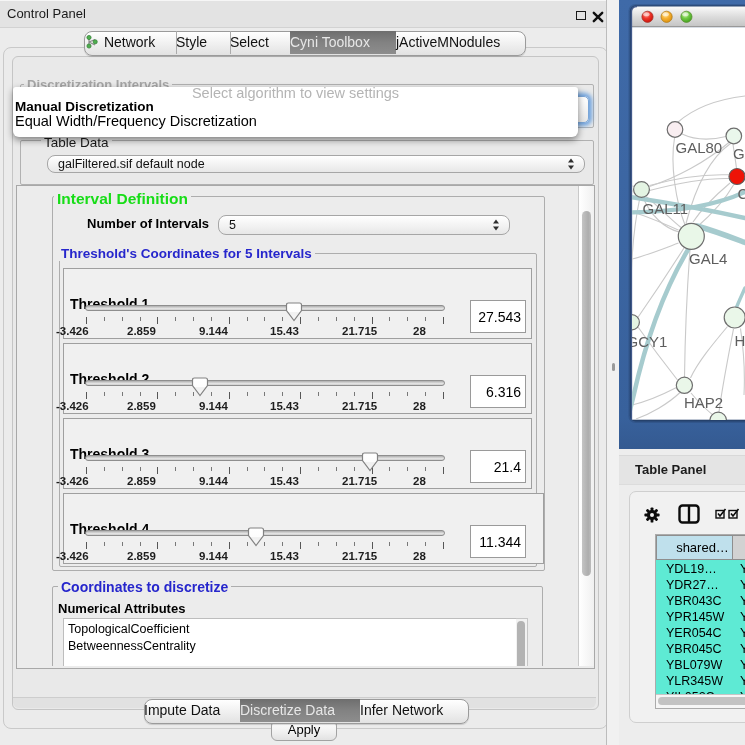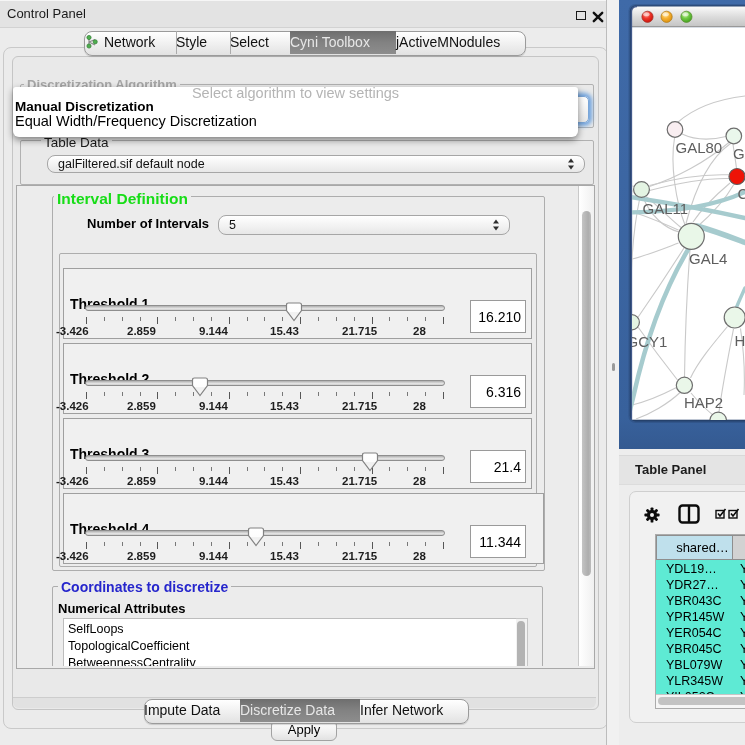--- a/index.html
+++ b/index.html
@@ -42,21 +42,21 @@
   <div class="abs" style="left:576px;top:10.5px;width:7.5px;height:7.5px;border:1.5px solid #1a1a1a;"></div>
   <svg class="abs" style="left:591px;top:9.5px;" width="14" height="14" viewBox="0 0 15 15">
     <path d="M3 3 L12 12 M12 3 L3 12" stroke="#111" stroke-width="2.6" stroke-linecap="round"></path>
   </svg>
 
   <div class="abs" style="left:3px;top:47px;width:603px;height:680px;background:#ebebeb;border:1px solid #c9c9c9;border-radius:8px;"></div>
   <div class="abs" style="left:12px;top:56px;width:585px;height:652px;background:#e9e9e9;border:1px solid #c5c5c5;border-radius:6px;"></div>
   <div class="abs" style="left:13px;top:697px;width:583px;height:10px;background:#e1e1e1;border-top:1px solid #cdcdcd;border-radius:0 0 6px 6px;"></div>
 
   <div class="gbox" style="left:20px;top:84px;width:572px;height:42px;"></div>
-  <div class="gtitle" style="left:24px;top:77px;color:#a5a5a5;">Discretization Algorithm</div>
+  <div class="gtitle" style="left:24px;top:77px;color:#a5a5a5;">Discretization Intervals</div>
   <div class="combo" style="left:28px;top:96px;width:559px;height:25px;border-radius:5px;box-shadow:0 0 4px 2.5px rgba(90,150,220,0.85);border-color:#7aa6d8;"></div>
 
   <div class="gbox" style="left:20px;top:140px;width:572px;height:43px;"></div>
   <div class="gtitle" style="left:41px;top:135px;color:#1a1a1a;font-weight:normal;font-size:13.5px;">Table Data</div>
   <div class="combo" style="left:47px;top:155px;width:536px;height:16px;border-radius:8px;">
     <span class="ct">galFiltered.sif default node</span>
     <span class="spin">
         <svg width="8" height="12" viewBox="0 0 8 12">
           <path d="M4 0.5 L7 4.4 L1 4.4 Z" fill="#2e2e2e"></path>
           <path d="M4 11.5 L1 7.6 L7 7.6 Z" fill="#2e2e2e"></path>
@@ -73,20 +73,21 @@
       <span class="ct">5</span>
       <span class="spin">
           <svg width="8" height="12" viewBox="0 0 8 12">
             <path d="M4 0.5 L7 4.4 L1 4.4 Z" fill="#2e2e2e"></path>
             <path d="M4 11.5 L1 7.6 L7 7.6 Z" fill="#2e2e2e"></path>
           </svg>
         </span>
     </div>
 
     <div class="gbox" style="left:42px;top:67px;width:476px;height:312px;border-color:#adadad;"></div>
+    <div class="gtitle" style="left:41px;top:60px;color:#2626cc;background:#ececec;font-size:13.5px;">Threshold's Coordinates for 5 Intervals</div>
   </div>
 
   <div class="thpanel" style="top:268px;">
   <div class="thlabel">Threshold 1</div>
   <div class="groove"></div>
   <div class="ticks"></div>
       <div class="ticksM"></div>
   <div class="tlab" style="left:-8px;">-3.426</div>
   <div class="tlab" style="left:63px;">2.859</div>
   <div class="tlab" style="left:135px;">9.144</div>
@@ -98,21 +99,21 @@
     <defs>
           <linearGradient id="thg0" x1="0" y1="0" x2="0" y2="1">
             <stop offset="0" stop-color="#ffffff"></stop>
             <stop offset="0.5" stop-color="#fdfdfd"></stop>
             <stop offset="0.55" stop-color="#f0f0f0"></stop>
             <stop offset="1" stop-color="#f6f6f6"></stop>
           </linearGradient>
         </defs>
   </svg>
   <div class="vbox">
-        <span>16.210</span>
+        <span>27.543</span>
       </div>
 </div>
 <div class="thpanel" style="top:343px;">
   <div class="thlabel">Threshold 2</div>
   <div class="groove"></div>
   <div class="ticks"></div>
       <div class="ticksM"></div>
   <div class="tlab" style="left:-8px;">-3.426</div>
   <div class="tlab" style="left:63px;">2.859</div>
   <div class="tlab" style="left:135px;">9.144</div>
@@ -186,21 +187,20 @@
         <span>11.344</span>
       </div>
 </div>
 
   <div class="abs" style="left:17px;top:186px;width:575px;height:480px;overflow:hidden;pointer-events:none;">
     <div class="gbox" style="left:35px;top:400px;width:489px;height:120px;border-color:#adadad;"></div>
     <div class="gtitle" style="left:41px;top:392.5px;color:#2626cc;background:#ececec;font-size:14px;">Coordinates to discretize</div>
     <div class="abs" style="left:41px;top:415px;font-size:13px;font-weight:bold;color:#000;">Numerical Attributes</div>
     <div class="abs" style="left:46px;top:432px;width:452px;height:48px;background:#ffffff;border:1px solid #bdbdbd;">
       <div style="padding-left:4px;padding-top:2px;line-height:17px;">
-        <div style="height:17px;font-size:12.5px;">SelfLoops</div>
         <div style="height:17px;font-size:12.5px;">TopologicalCoefficient</div>
         <div style="height:17px;font-size:12.5px;">BetweennessCentrality</div>
       </div>
     </div>
     <div class="abs" style="left:499px;top:432px;width:11px;height:48px;background:#f2f2f2;border:1px solid #c6c6c6;border-left:none;">
       <div class="abs" style="left:1px;top:2px;width:8px;height:46px;background:#b3b3b3;border-radius:4px 4px 0 0;"></div>
     </div>
   </div>
 
   <div class="abs" style="left:578px;top:186px;width:15px;height:480px;background:linear-gradient(to right,#ffffff,#f0f0f0);border-left:1px solid #c9c9c9;"></div>

